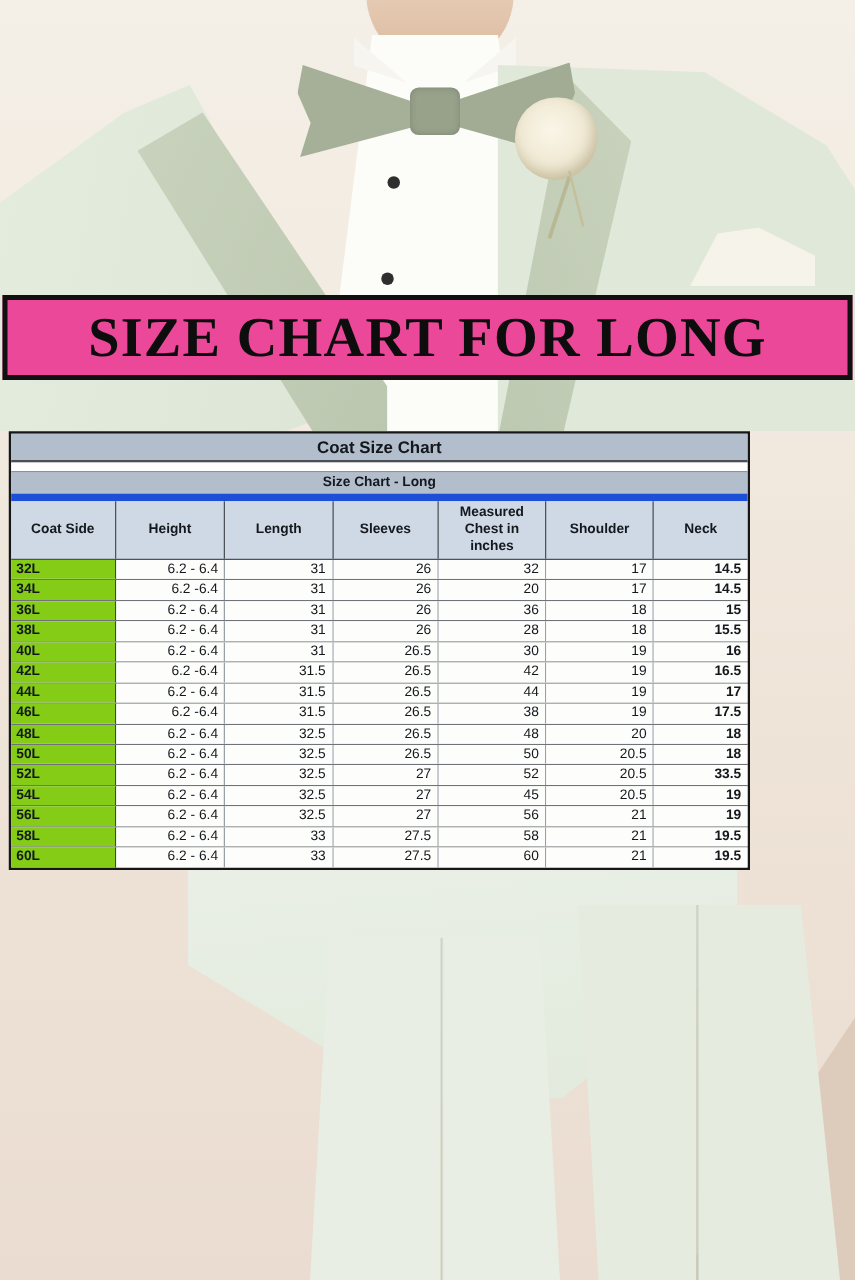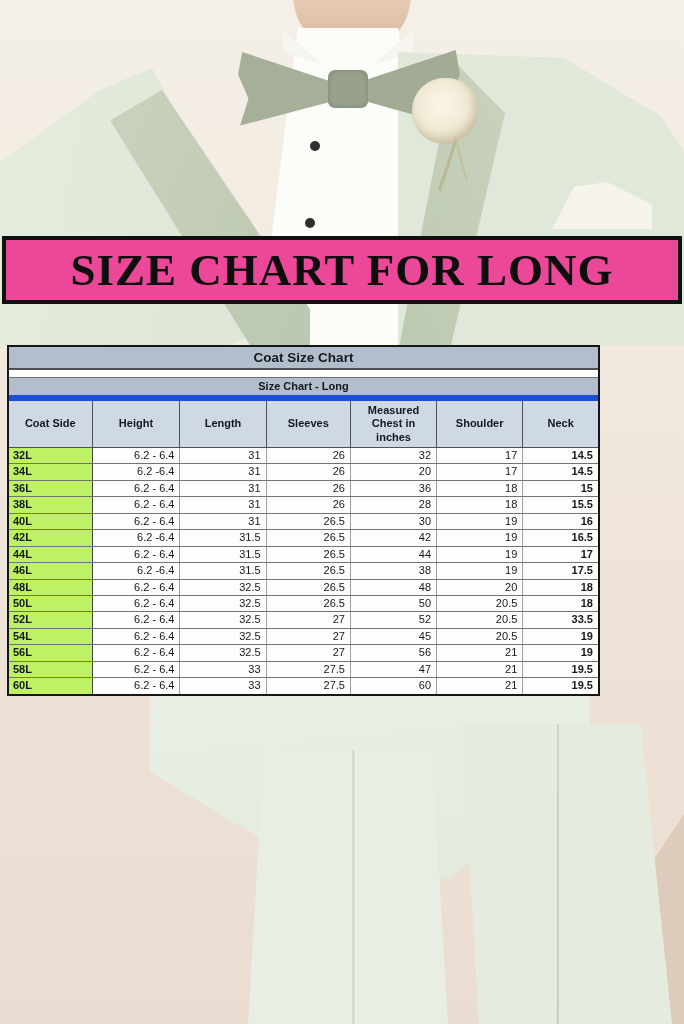--- a/index.html
+++ b/index.html
@@ -75,21 +75,21 @@
               background:#b3becd;border-bottom:6px solid #1d4ed8;}
   .grid7{display:grid;grid-template-columns:95fr 100fr 98fr 96fr 98fr 98fr 85fr;}
   .thead{height:46px;background:#cfd8e5;border-bottom:1px solid #4d5158;}
   .hcell{display:flex;align-items:center;justify-content:center;text-align:center;
          font-weight:700;font-size:11px;line-height:1.2;padding:0 4px;
          border-right:1px solid #4d5158;box-sizing:border-box;}
   .hcell:last-child{border-right:none;}
   .trow{height:15.45px;border-bottom:1px solid #70747a;}
   .trow:last-child{border-bottom:none;}
   .cell{font-size:11px;line-height:15.45px;box-sizing:border-box;overflow:hidden;white-space:nowrap;}
-  .rowhead{background:#bef264;font-weight:700;text-align:left;padding-left:4px;
+  .rowhead{background:#84cc16;font-weight:700;text-align:left;padding-left:4px;
            border-right:1px solid #3e4249;}
   .num{background:#fdfdfc;text-align:right;padding-right:5px;font-weight:500;
        border-right:1px solid #9aa0a8;}
   .cell:last-child{border-right:none;font-weight:bold;}
 </style>
 </head>
 <body>
 
 <div class="abs photo-bg"></div>
 <div class="abs floor-patch"></div>
@@ -250,21 +250,21 @@
         <div class="cell num">27</div>
         <div class="cell num">56</div>
         <div class="cell num">21</div>
         <div class="cell num">19</div>
       </div>
       <div class="grid7 trow">
         <div class="cell rowhead">58L</div>
         <div class="cell num">6.2 - 6.4</div>
         <div class="cell num">33</div>
         <div class="cell num">27.5</div>
-        <div class="cell num">47</div>
+        <div class="cell num">58</div>
         <div class="cell num">21</div>
         <div class="cell num">19.5</div>
       </div>
       <div class="grid7 trow">
         <div class="cell rowhead">60L</div>
         <div class="cell num">6.2 - 6.4</div>
         <div class="cell num">33</div>
         <div class="cell num">27.5</div>
         <div class="cell num">60</div>
         <div class="cell num">21</div>

